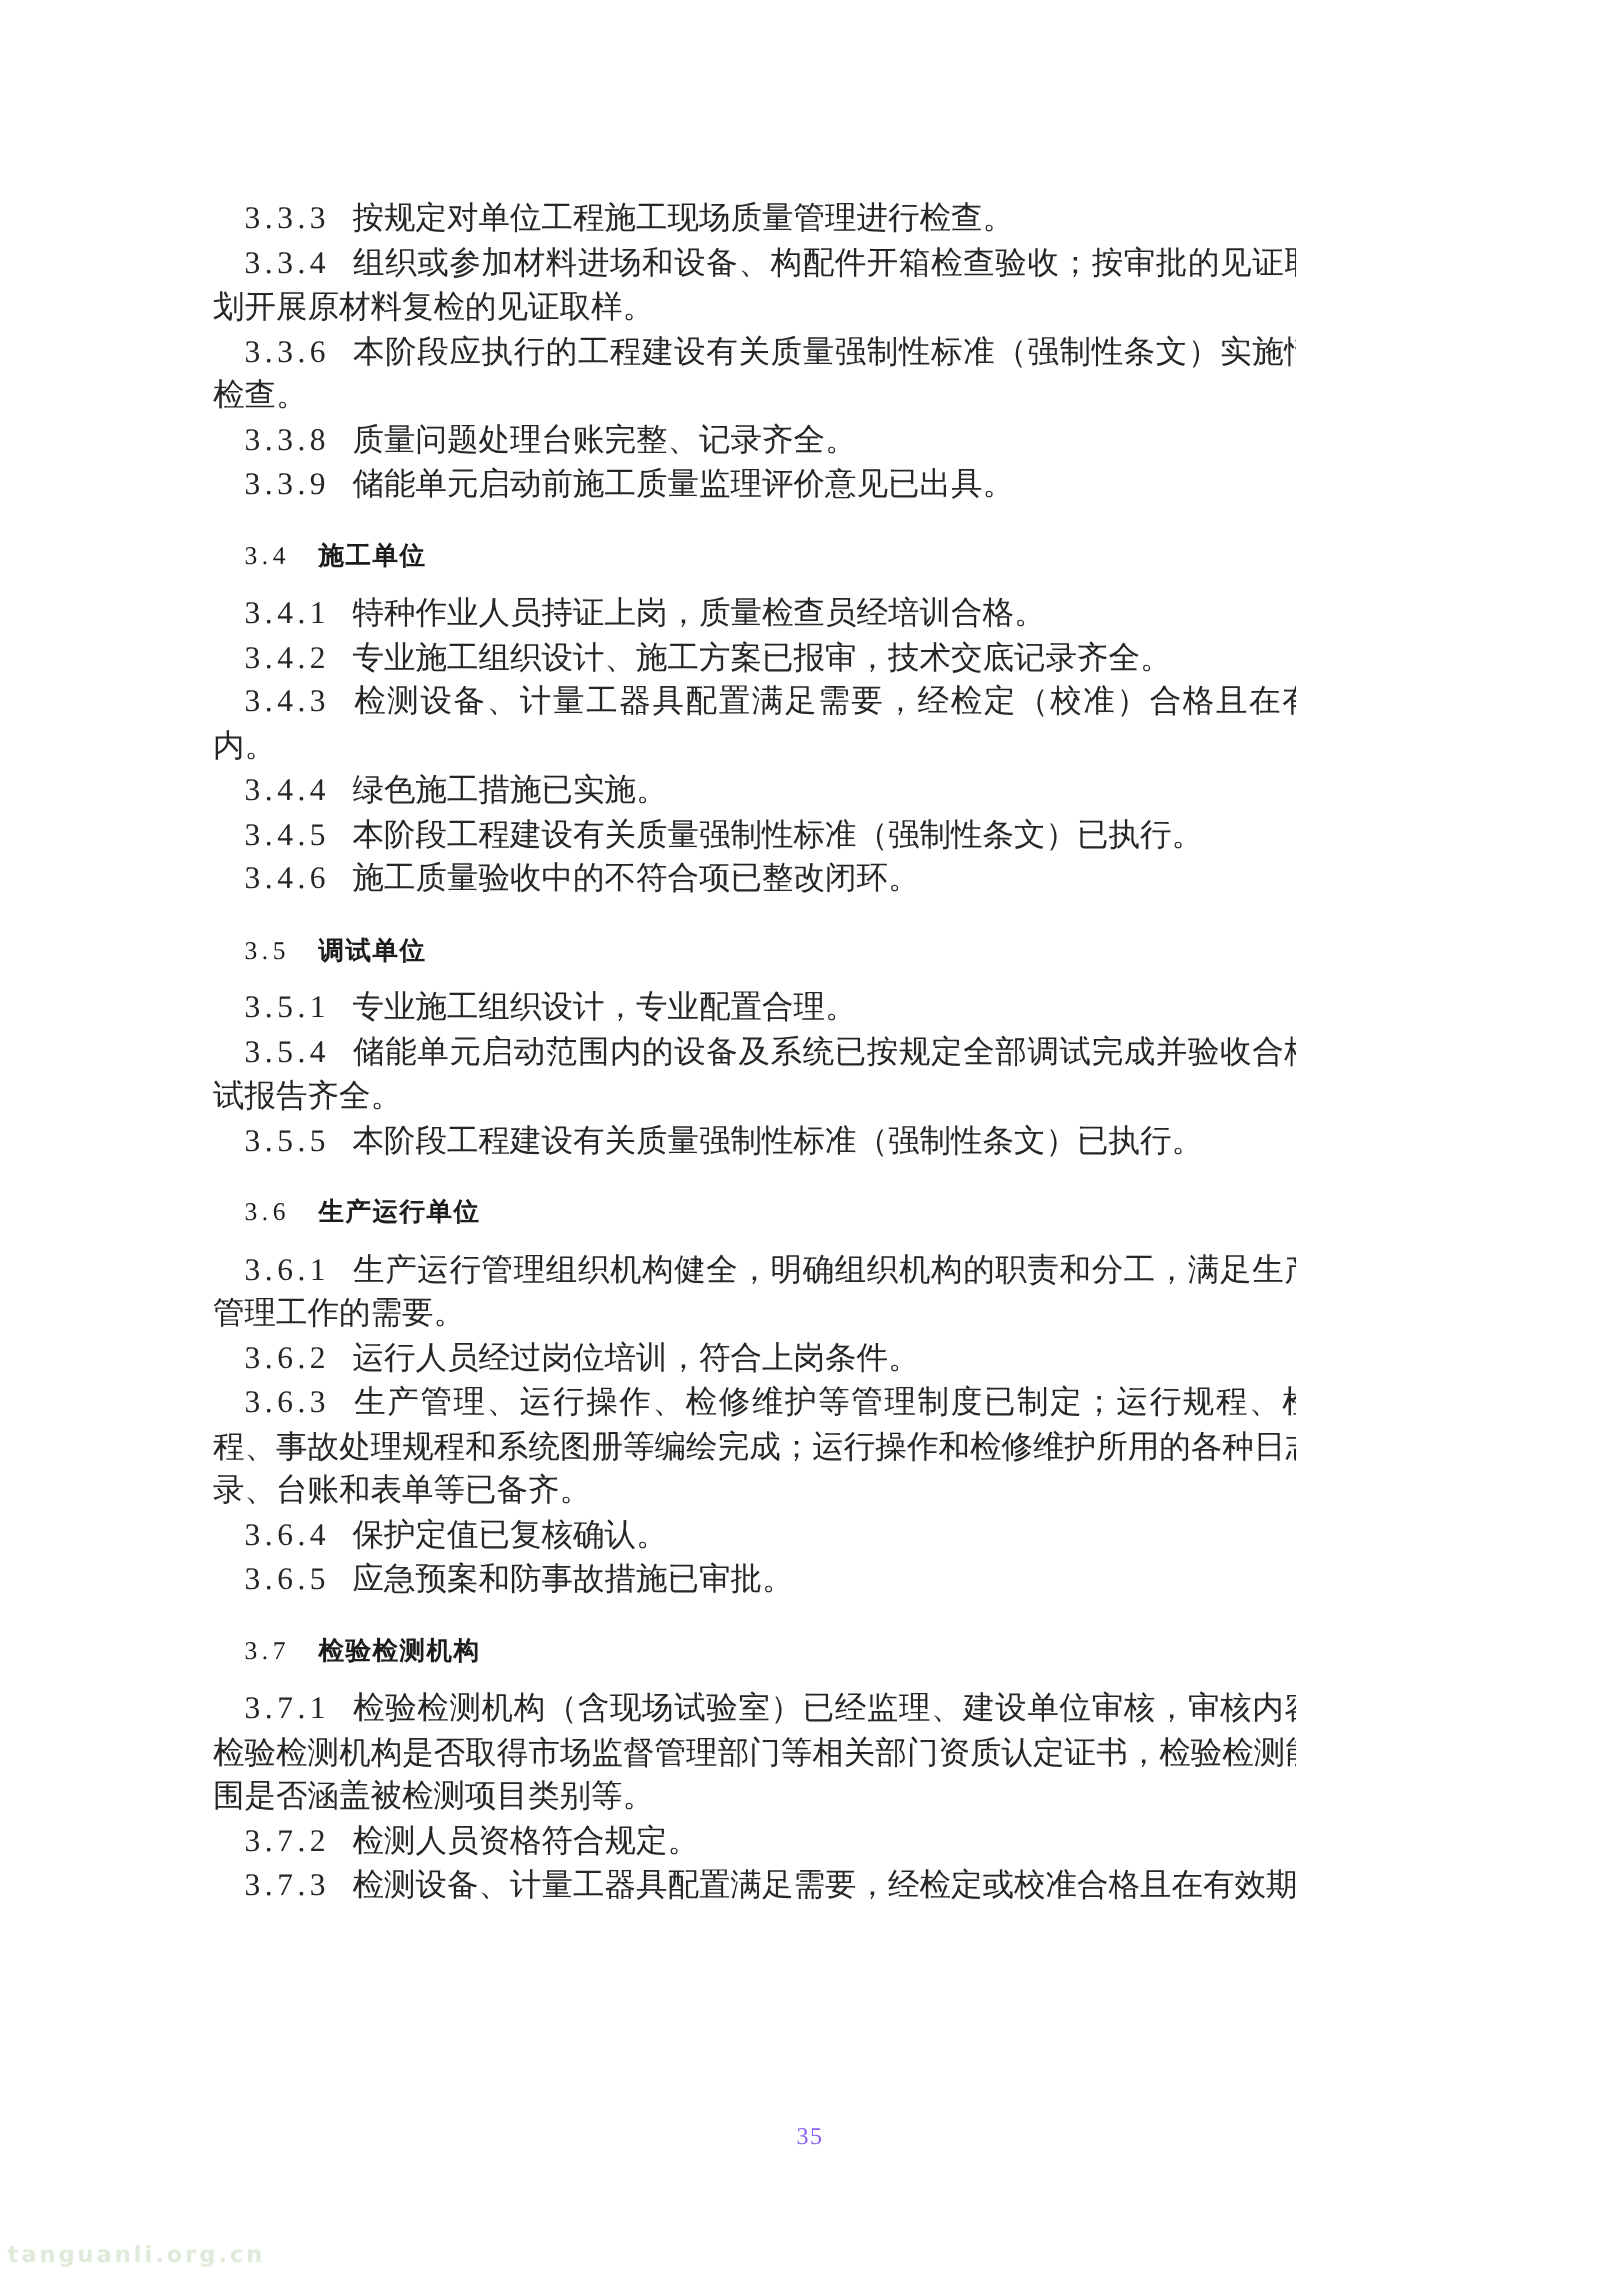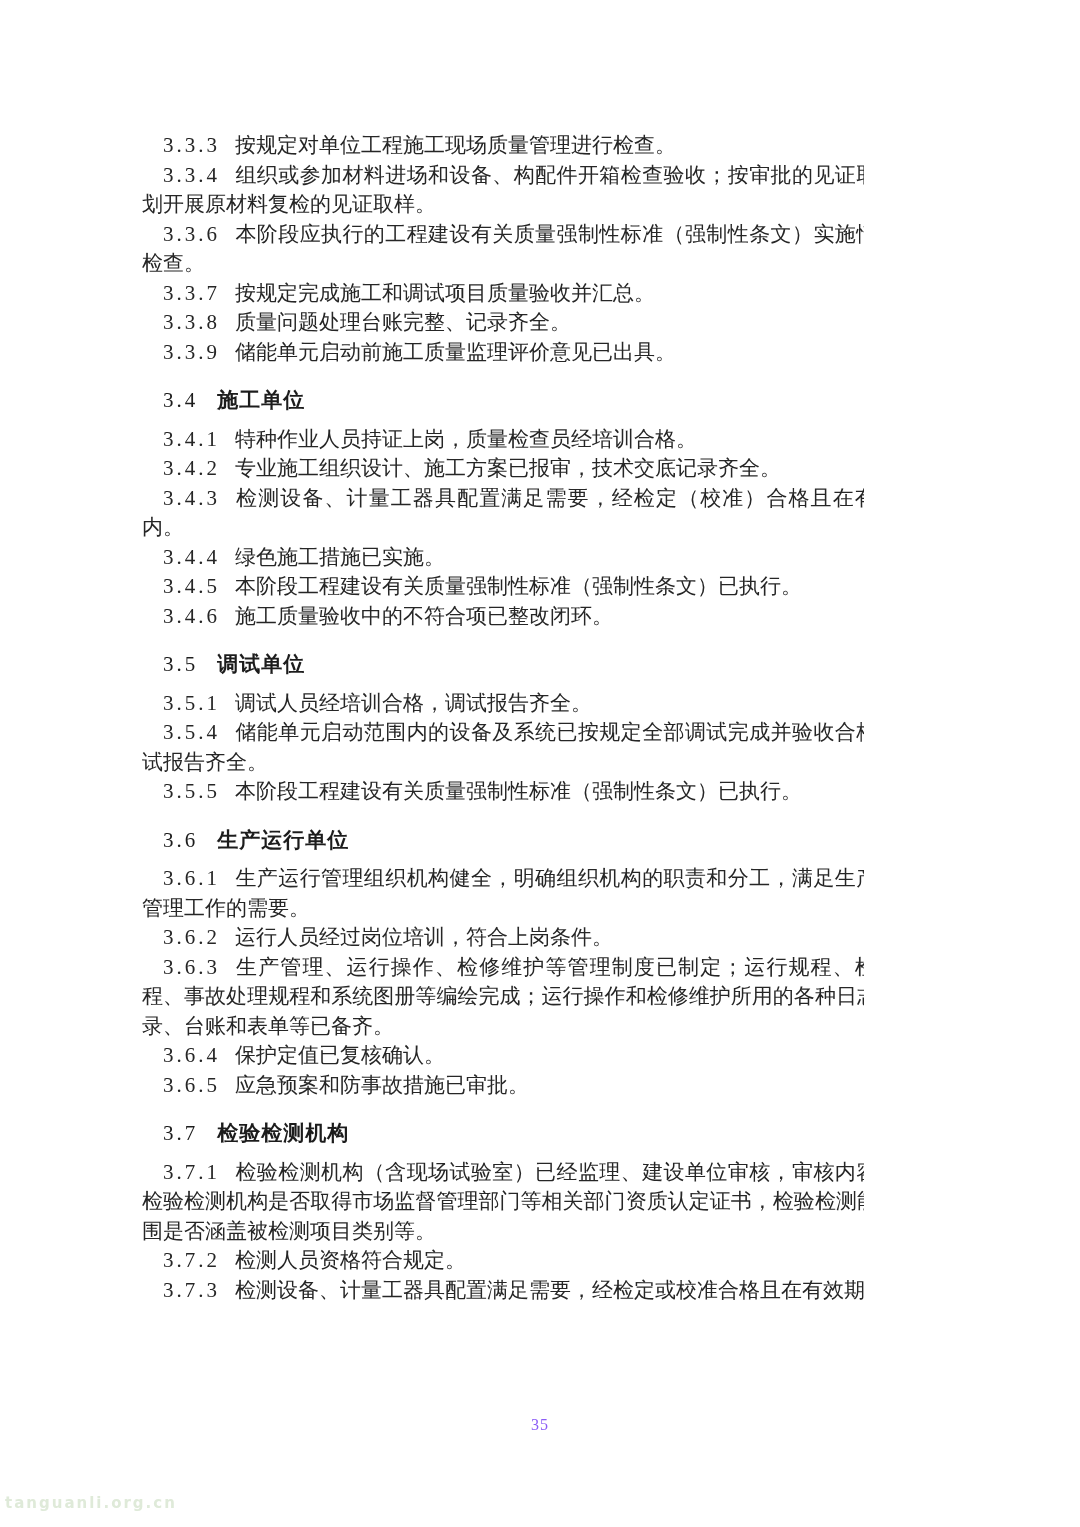--- a/index.html
+++ b/index.html
@@ -26,21 +26,21 @@
     text-align: justify;
     text-align-last: left;
   }
   p.clause .num {
     letter-spacing: 3px;
     margin-right: 15px;
     white-space: nowrap;
   }
   h2.sec-heading {
     margin: 18px 0 9px 0;
-    font-size: 21px;
+    font-size: 17px;
     line-height: 29.5px;
     font-weight: 700;
     text-indent: 21px;
     color: #1c1c1c;
   }
   h2.sec-heading .num {
     font-family: "Liberation Serif", "DejaVu Serif", serif;
     font-weight: 400;
     letter-spacing: 3px;
     margin-right: 19px;
@@ -74,34 +74,33 @@
 </style>
 </head>
 <body>
 
 <div class="page">
   <div class="content">
 
     <p class="clause"><span class="num">3.3.3</span><span>按规定对单位工程施工现场质量管理进行检查。</span></p>
     <p class="clause"><span class="num">3.3.4</span><span>组织或参加材料进场和设备、构配件开箱检查验收；按审批的见证取样计划开展原材料复检的见证取样。</span></p>
     <p class="clause"><span class="num">3.3.6</span><span>本阶段应执行的工程建设有关质量强制性标准（强制性条文）实施情况已检查。</span></p>
-    <p class="clause"><span class="num">3.3.7</span><span>按规定完成施工和调试项目质量验收并汇总。</span></p>
     <p class="clause"><span class="num">3.3.8</span><span>质量问题处理台账完整、记录齐全。</span></p>
     <p class="clause"><span class="num">3.3.9</span><span>储能单元启动前施工质量监理评价意见已出具。</span></p>
 
     <h2 class="sec-heading"><span class="num">3.4</span><span class="title">施工单位</span></h2>
     <p class="clause"><span class="num">3.4.1</span><span>特种作业人员持证上岗，质量检查员经培训合格。</span></p>
     <p class="clause"><span class="num">3.4.2</span><span>专业施工组织设计、施工方案已报审，技术交底记录齐全。</span></p>
     <p class="clause"><span class="num">3.4.3</span><span>检测设备、计量工器具配置满足需要，经检定（校准）合格且在有效期内。</span></p>
     <p class="clause"><span class="num">3.4.4</span><span>绿色施工措施已实施。</span></p>
     <p class="clause"><span class="num">3.4.5</span><span>本阶段工程建设有关质量强制性标准（强制性条文）已执行。</span></p>
     <p class="clause"><span class="num">3.4.6</span><span>施工质量验收中的不符合项已整改闭环。</span></p>
 
     <h2 class="sec-heading"><span class="num">3.5</span><span class="title">调试单位</span></h2>
-    <p class="clause"><span class="num">3.5.1</span><span>调试人员经培训合格，调试报告齐全。</span></p>
+    <p class="clause"><span class="num">3.5.1</span><span>专业施工组织设计，专业配置合理。</span></p>
     <p class="clause"><span class="num">3.5.4</span><span>储能单元启动范围内的设备及系统已按规定全部调试完成并验收合格，调试报告齐全。</span></p>
     <p class="clause"><span class="num">3.5.5</span><span>本阶段工程建设有关质量强制性标准（强制性条文）已执行。</span></p>
 
     <h2 class="sec-heading"><span class="num">3.6</span><span class="title">生产运行单位</span></h2>
     <p class="clause"><span class="num">3.6.1</span><span>生产运行管理组织机构健全，明确组织机构的职责和分工，满足生产运行管理工作的需要。</span></p>
     <p class="clause"><span class="num">3.6.2</span><span>运行人员经过岗位培训，符合上岗条件。</span></p>
     <p class="clause"><span class="num">3.6.3</span><span>生产管理、运行操作、检修维护等管理制度已制定；运行规程、检修规程、事故处理规程和系统图册等编绘完成；运行操作和检修维护所用的各种日志、记录、台账和表单等已备齐。</span></p>
     <p class="clause"><span class="num">3.6.4</span><span>保护定值已复核确认。</span></p>
     <p class="clause"><span class="num">3.6.5</span><span>应急预案和防事故措施已审批。</span></p>
 

